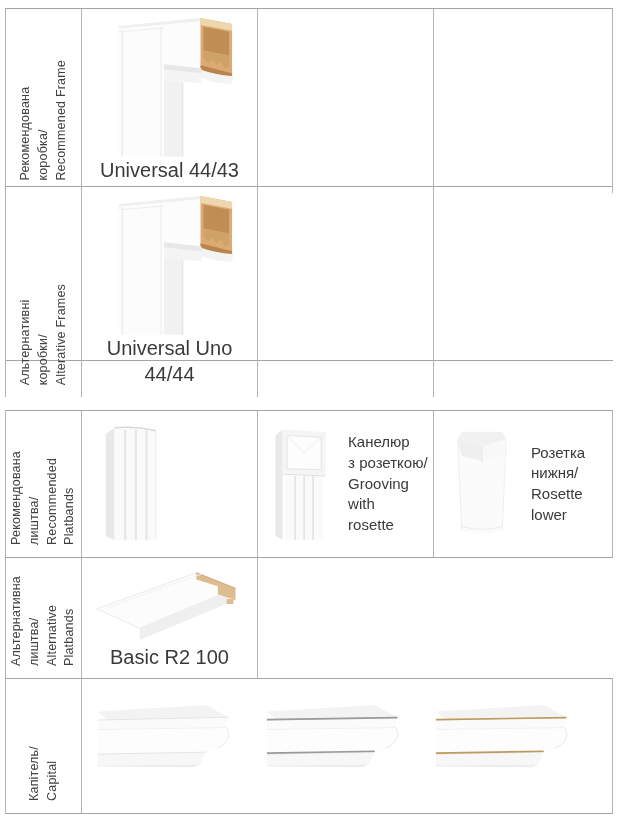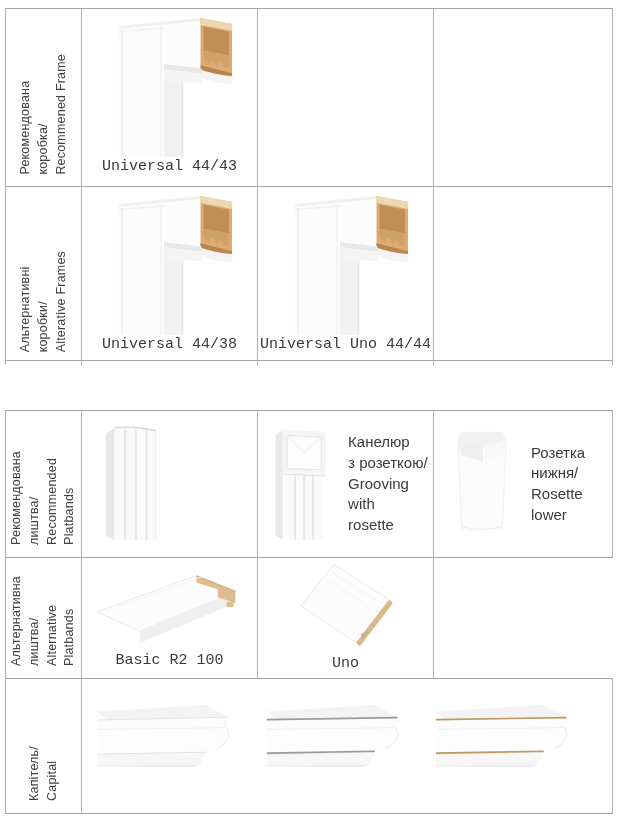--- a/index.html
+++ b/index.html
@@ -23,21 +23,21 @@
   .vlabel {
     writing-mode:vertical-rl; transform:rotate(180deg);
     white-space:pre-line; font-size:12.5px; line-height:1.42;
     color:#414141; letter-spacing:.2px;
   }
   .product-cell {
     display:flex; flex-direction:column; align-items:center; justify-content:flex-end;
     padding-bottom:10px;
   }
   .product-cell .imgwrap { flex:1; display:flex; align-items:center; justify-content:center; }
-  .caption { font-size:15px; text-align:center; white-space:pre-line; line-height:1.3;font-family:Liberation Mono, monospace; }
+  .caption { font-size:20px; text-align:center; white-space:pre-line; line-height:1.3; }
   .hcell { display:flex; align-items:center; }
   .hcell .sidetext { font-size:15px; line-height:1.38; white-space:pre-line; margin-left:17px; }
   .spacer { height:49px; }
   .capital-cell {
     display:flex; align-items:center; justify-content:space-between;
     padding:0 38px 16px 14px;
   }
   svg { display:block; }
 </style>
 </head>
@@ -114,28 +114,20 @@
         <div class="vlabel">Альтернативні
 коробки/
 Alterative Frames</div>
       </div>
       <div class="cell product-cell">
         <div class="imgwrap">
           <svg width="130" height="148" viewBox="0 0 132 150">
               <use href="#sym-frame-corner"></use>
             </svg>
         </div>
-        <div class="caption">Universal 44/38</div>
-      </div>
-      <div class="cell product-cell">
-        <div class="imgwrap">
-          <svg width="130" height="148" viewBox="0 0 132 150">
-              <use href="#sym-frame-corner"></use>
-            </svg>
-        </div>
         <div class="caption">Universal Uno 44/44</div>
       </div>
       <div class="cell"></div>
     </div>
 
   </div>
 
   <div class="spacer"></div>
 
   <div class="table">
@@ -208,32 +200,20 @@
 
       <div class="cell product-cell" style="padding-bottom:8px">
         <div class="imgwrap">
           <svg width="168" height="82" viewBox="0 0 170 84">
               <use href="#sym-basic-plank"></use>
             </svg>
         </div>
         <div class="caption">Basic R2 100</div>
       </div>
 
-      <div class="cell product-cell" style="padding-bottom:5px">
-        <div class="imgwrap">
-          <svg width="122" height="92" viewBox="0 0 130 100">
-            <polygon points="52,5 112,43 76,90 16,50" fill="#fcfcfc" stroke="#e8e8e8" stroke-width="1"></polygon>
-            <polygon points="112,43 116,47 80,94 76,90" fill="#d9b98c"></polygon>
-            <polygon points="81,81 87,78 84,86" fill="#c9a674"></polygon>
-            <line x1="49" y1="13" x2="105" y2="48" stroke="#f1f1f1" stroke-width="1"></line>
-            <line x1="43" y1="21" x2="99" y2="56" stroke="#f3f3f3" stroke-width="1"></line>
-          </svg>
-        </div>
-        <div class="caption">Uno</div>
-      </div>
     </div>
 
     <div class="trow span2" style="height:135px">
       <div class="cell label-cell">
         <div class="vlabel">Капітель/
 Capital</div>
       </div>
       <div class="cell capital-cell">
 
         <svg width="140" height="80" viewBox="0 0 148 84">

